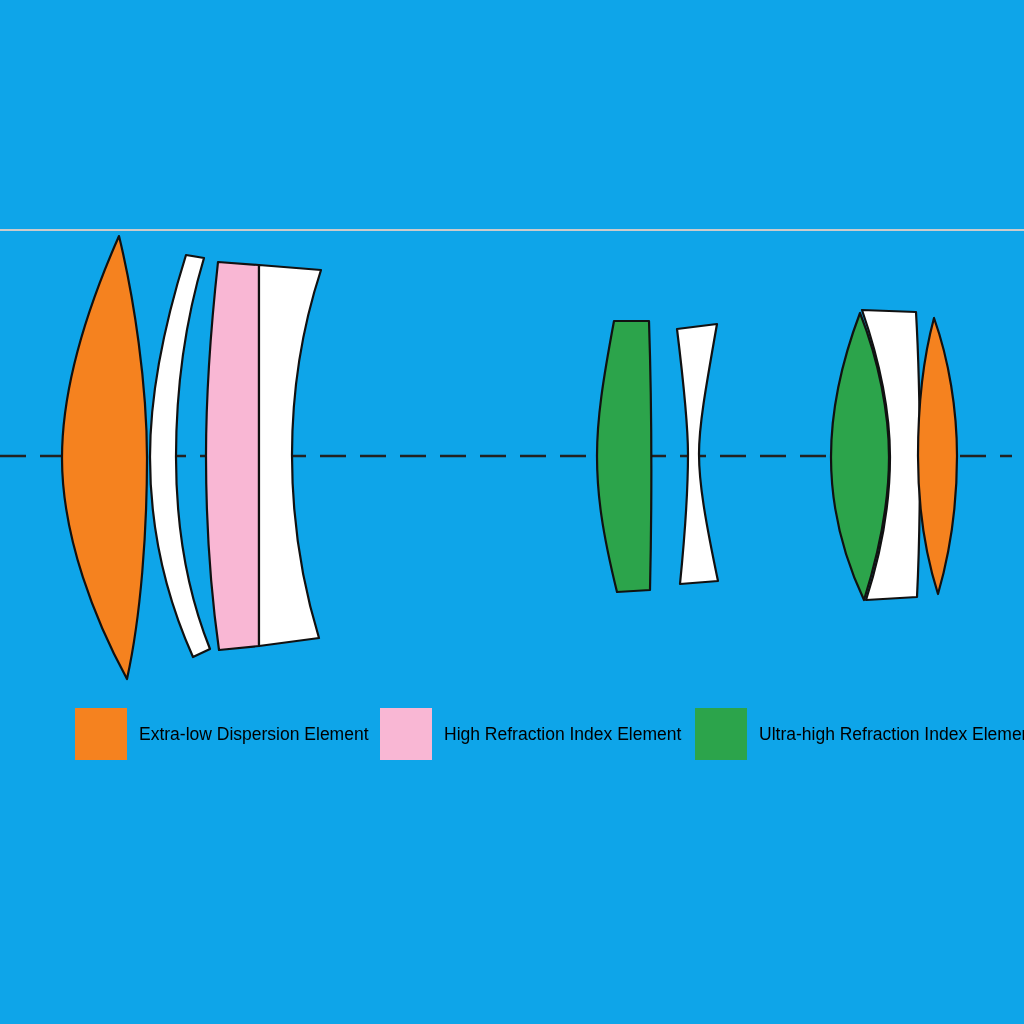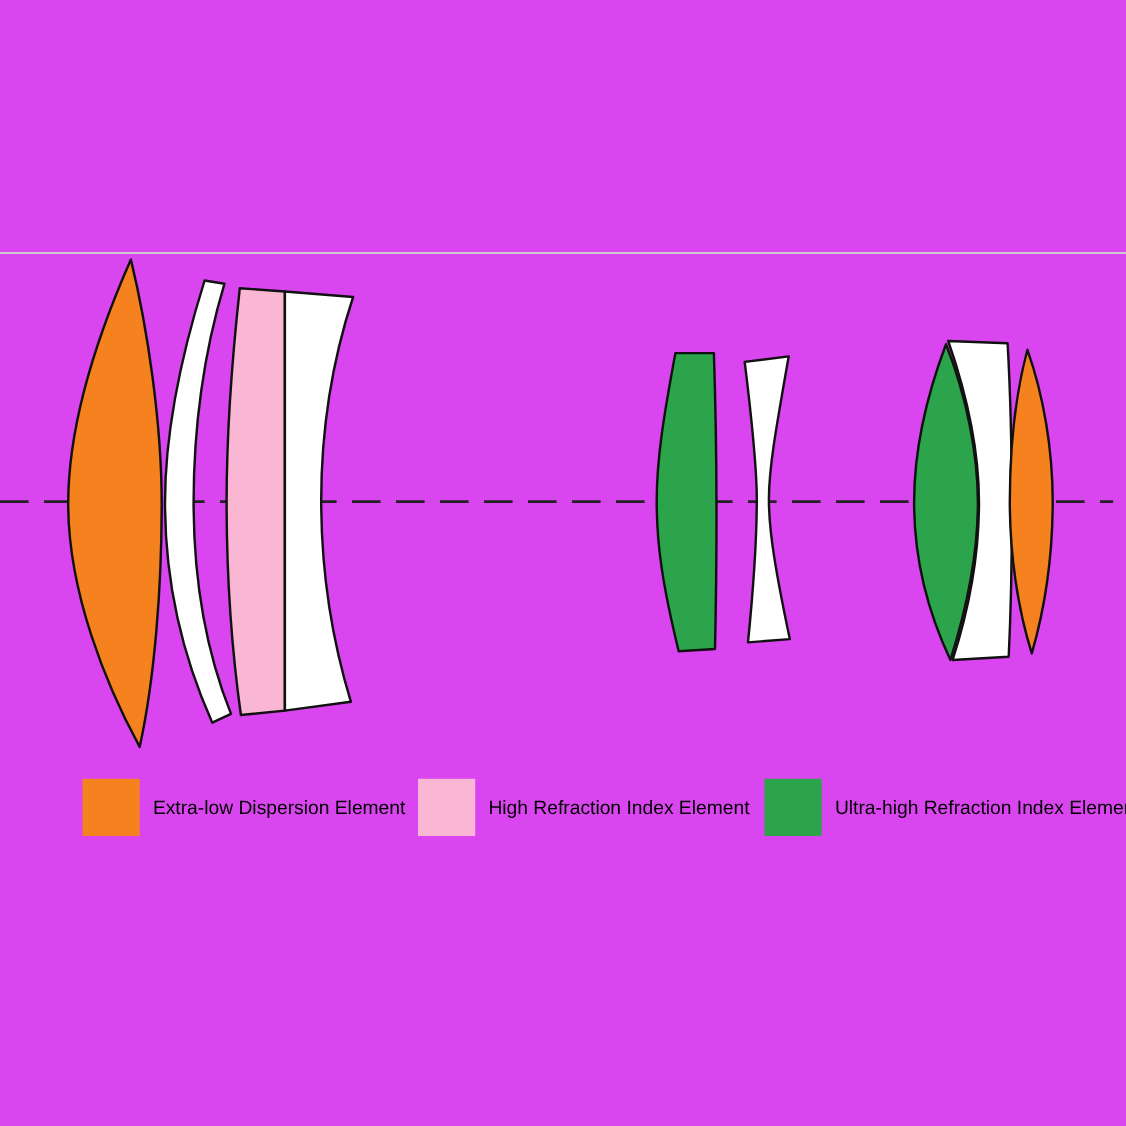--- a/index.html
+++ b/index.html
@@ -1,17 +1,17 @@
 <!DOCTYPE html>
 <html><head>
 <meta charset="utf-8">
 <style>
   * { margin: 0; padding: 0; box-sizing: border-box; }
   html, body { width: 1024px; height: 1024px; background: #ffffff; font-family: "Liberation Sans", sans-serif; }
-  .canvas { position: relative; width: 1024px; height: 1024px; background: #d946ef; overflow: hidden; }
+  .canvas { position: relative; width: 1024px; height: 1024px; background: #0ea5e9; overflow: hidden; }
   svg.diagram { position: absolute; left: 0; top: 0; }
   .legend-item { position: absolute; top: 708px; display: flex; align-items: center; }
   .legend-item-1 { left: 75px; }
   .legend-item-2 { left: 380px; }
   .legend-item-3 { left: 695px; }
   .swatch { width: 52px; height: 52px; flex: 0 0 auto; }
   .legend-label { margin-left: 12px; font-size: 17.5px; color: #000000; white-space: nowrap; }
 </style>
 </head>
 <body>

